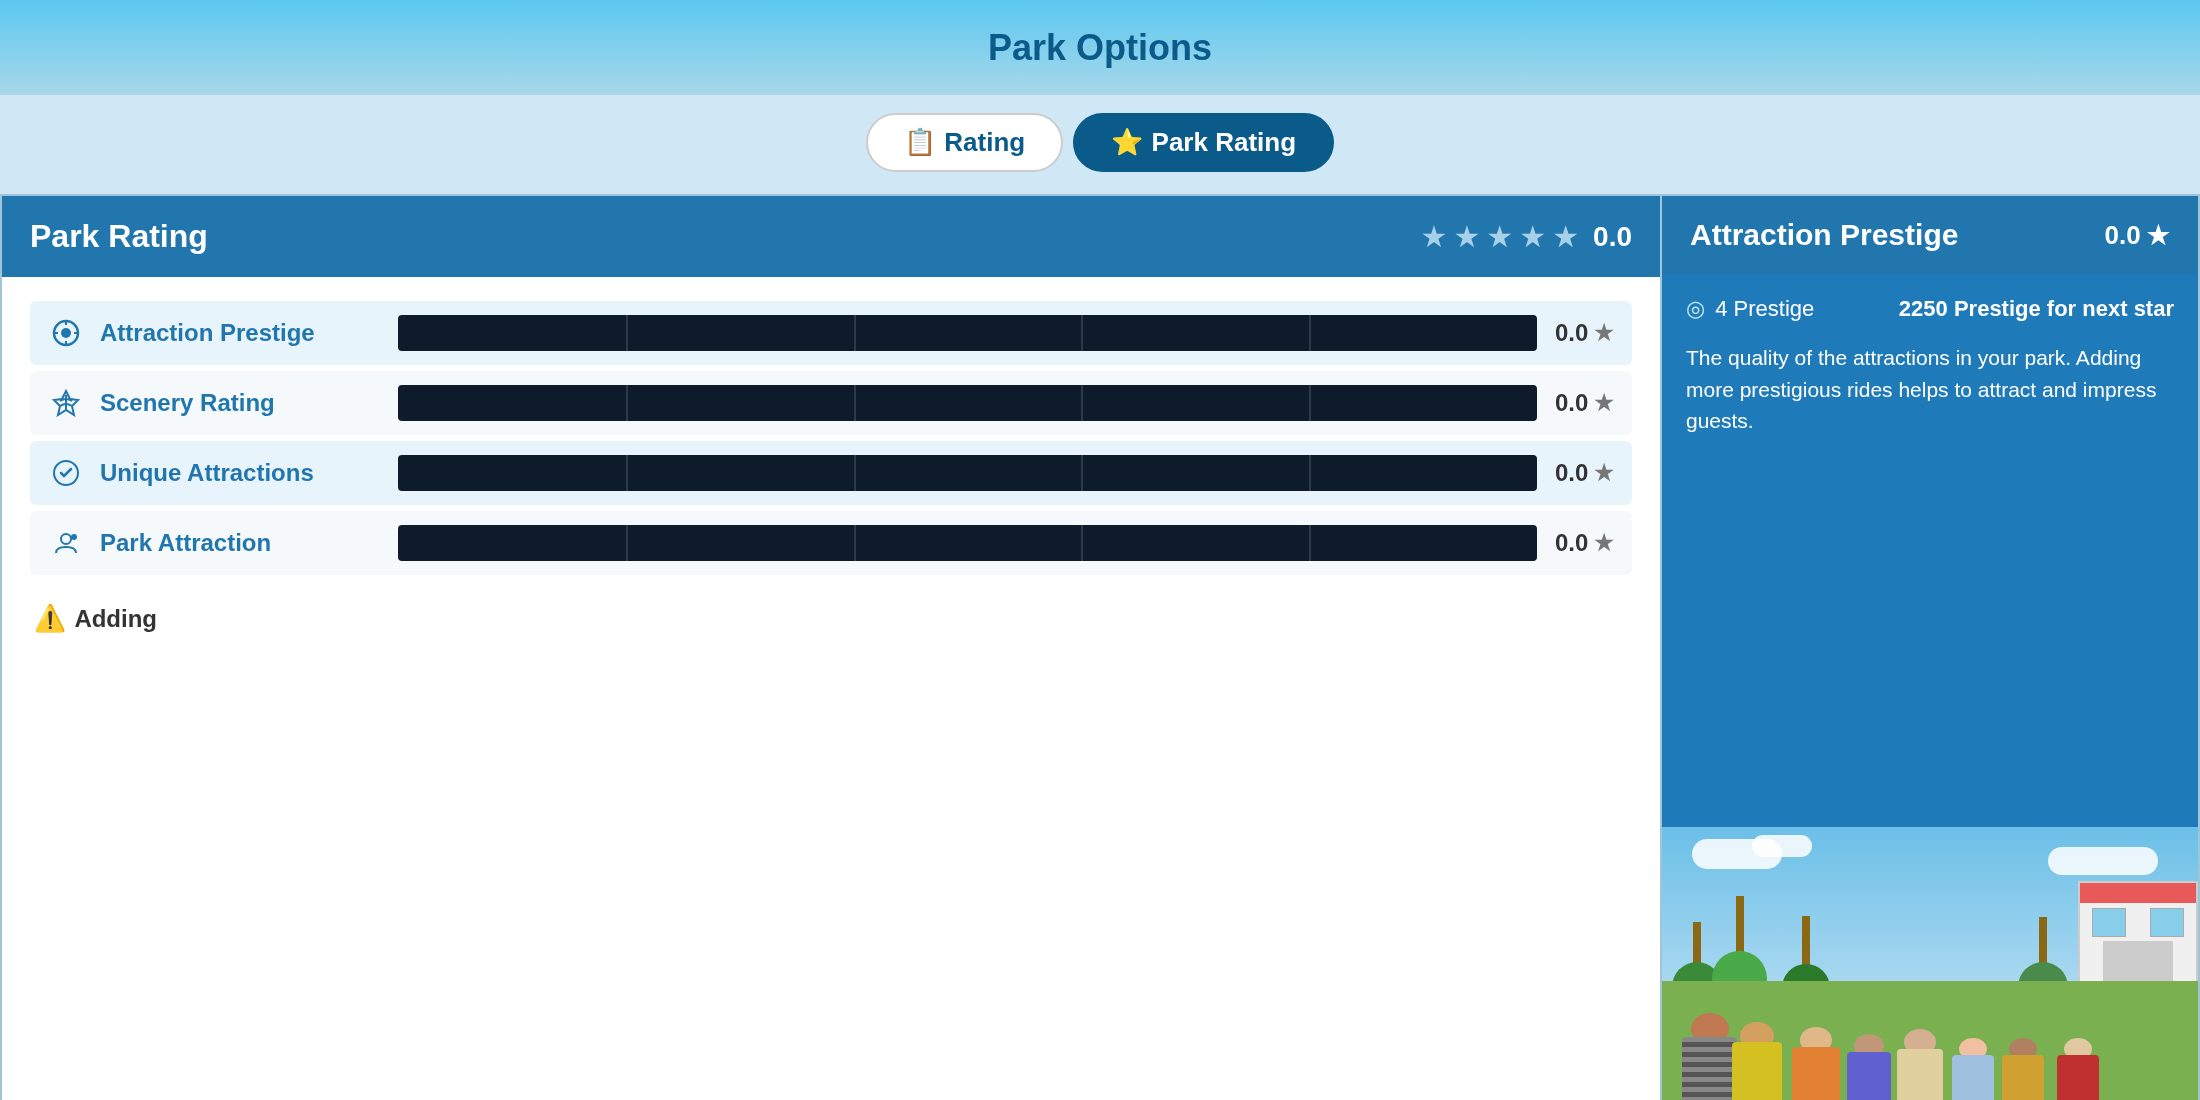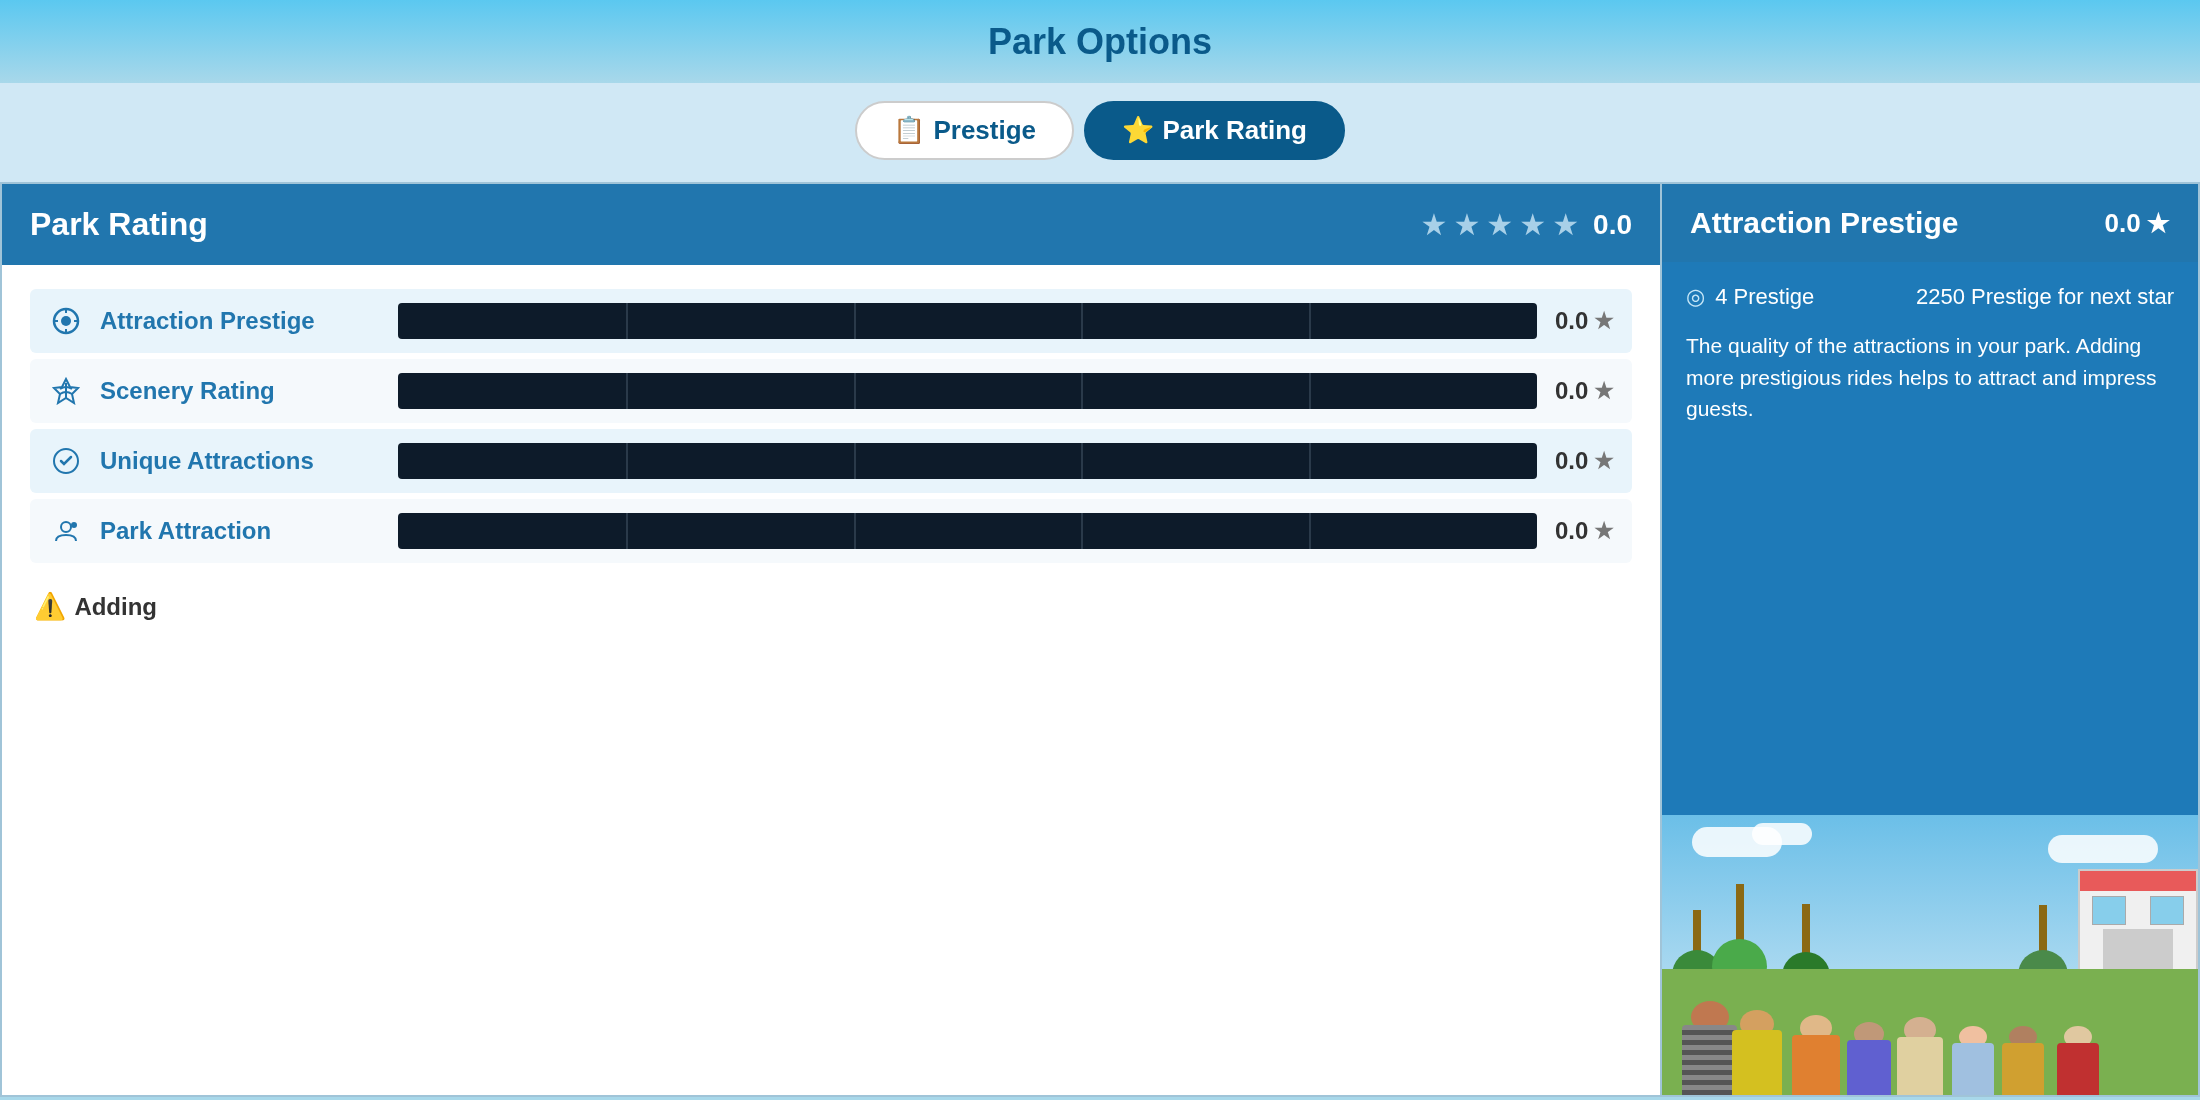--- a/index.html
+++ b/index.html
@@ -6,21 +6,21 @@
     body {
       font-family: 'Segoe UI', Arial, sans-serif;
       background: #a8d8ea;
       width: 2200px;
       height: 1100px;
       overflow: hidden;
     }
 
     .top-bar {
       background: linear-gradient(180deg, #5bc8f0 0%, #a8d8ea 100%);
-      height: 83px;
+      height: 95px;
       display: flex;
       align-items: center;
       justify-content: center;
       position: relative;
     }
 
     .top-bar-title {
       color: #0a5a8a;
       font-size: 36px;
       font-weight: 700;
@@ -272,21 +272,21 @@
     }
 
     .prestige-icon {
       font-size: 22px;
       color: #c8e8f8;
     }
 
     .prestige-next {
       color: #ffffff;
       font-size: 22px;
-      font-weight: 400;
+      font-weight: 700;
     }
 
     .prestige-desc {
       color: #ffffff;
       font-size: 21px;
       line-height: 1.5;
       margin-top: 10px;
     }
 
     .park-image {
@@ -334,21 +334,21 @@
 </head>
 <body>
 
 <div class="top-bar">
   <span class="top-bar-title">Park Options</span>
 </div>
 
 <div class="tab-bar">
   <button class="tab tab-inactive">
     <span>📋</span>
-    <span>Prestige</span>
+    <span>Rating</span>
   </button>
   <button class="tab tab-active">
     <span>⭐</span>
     <span>Park Rating</span>
   </button>
 </div>
 
 <div class="main-content">
 
   <div class="left-panel">

